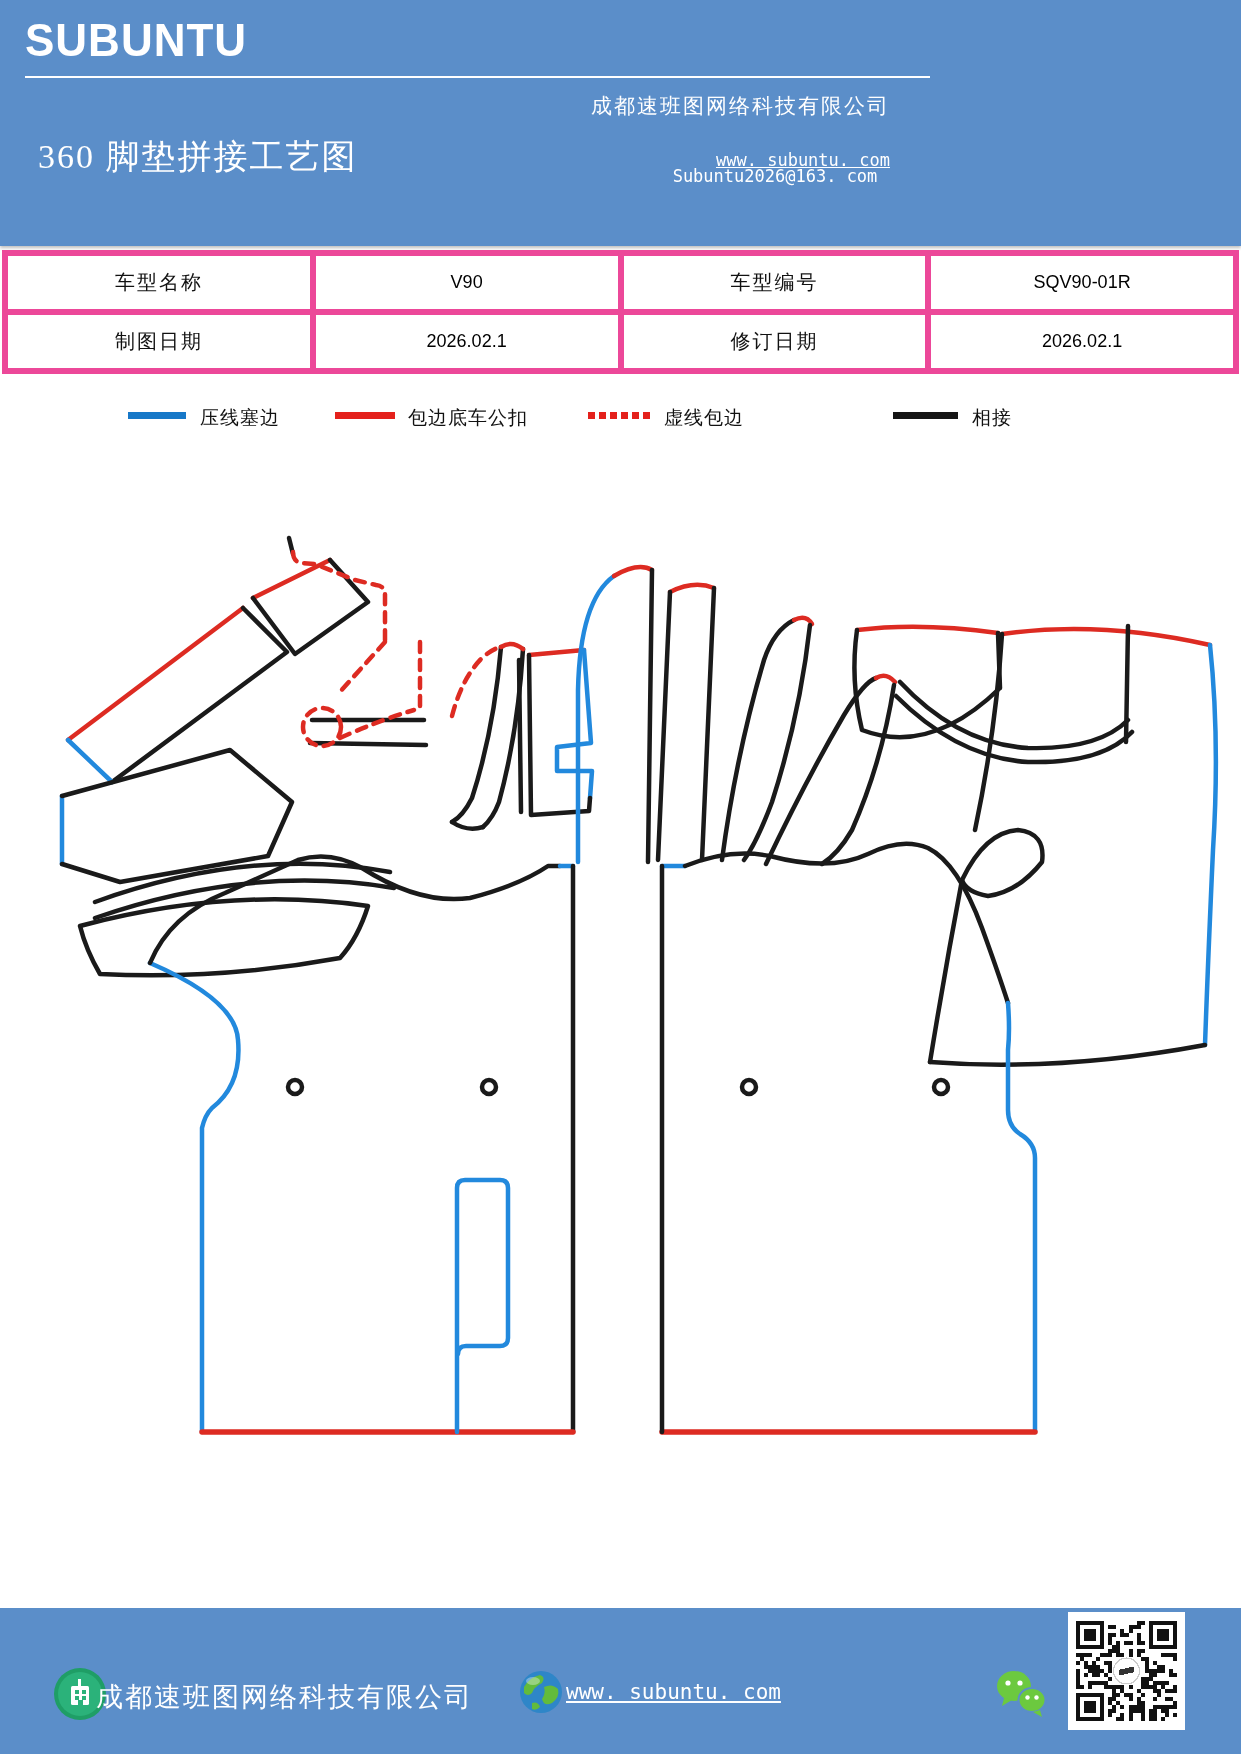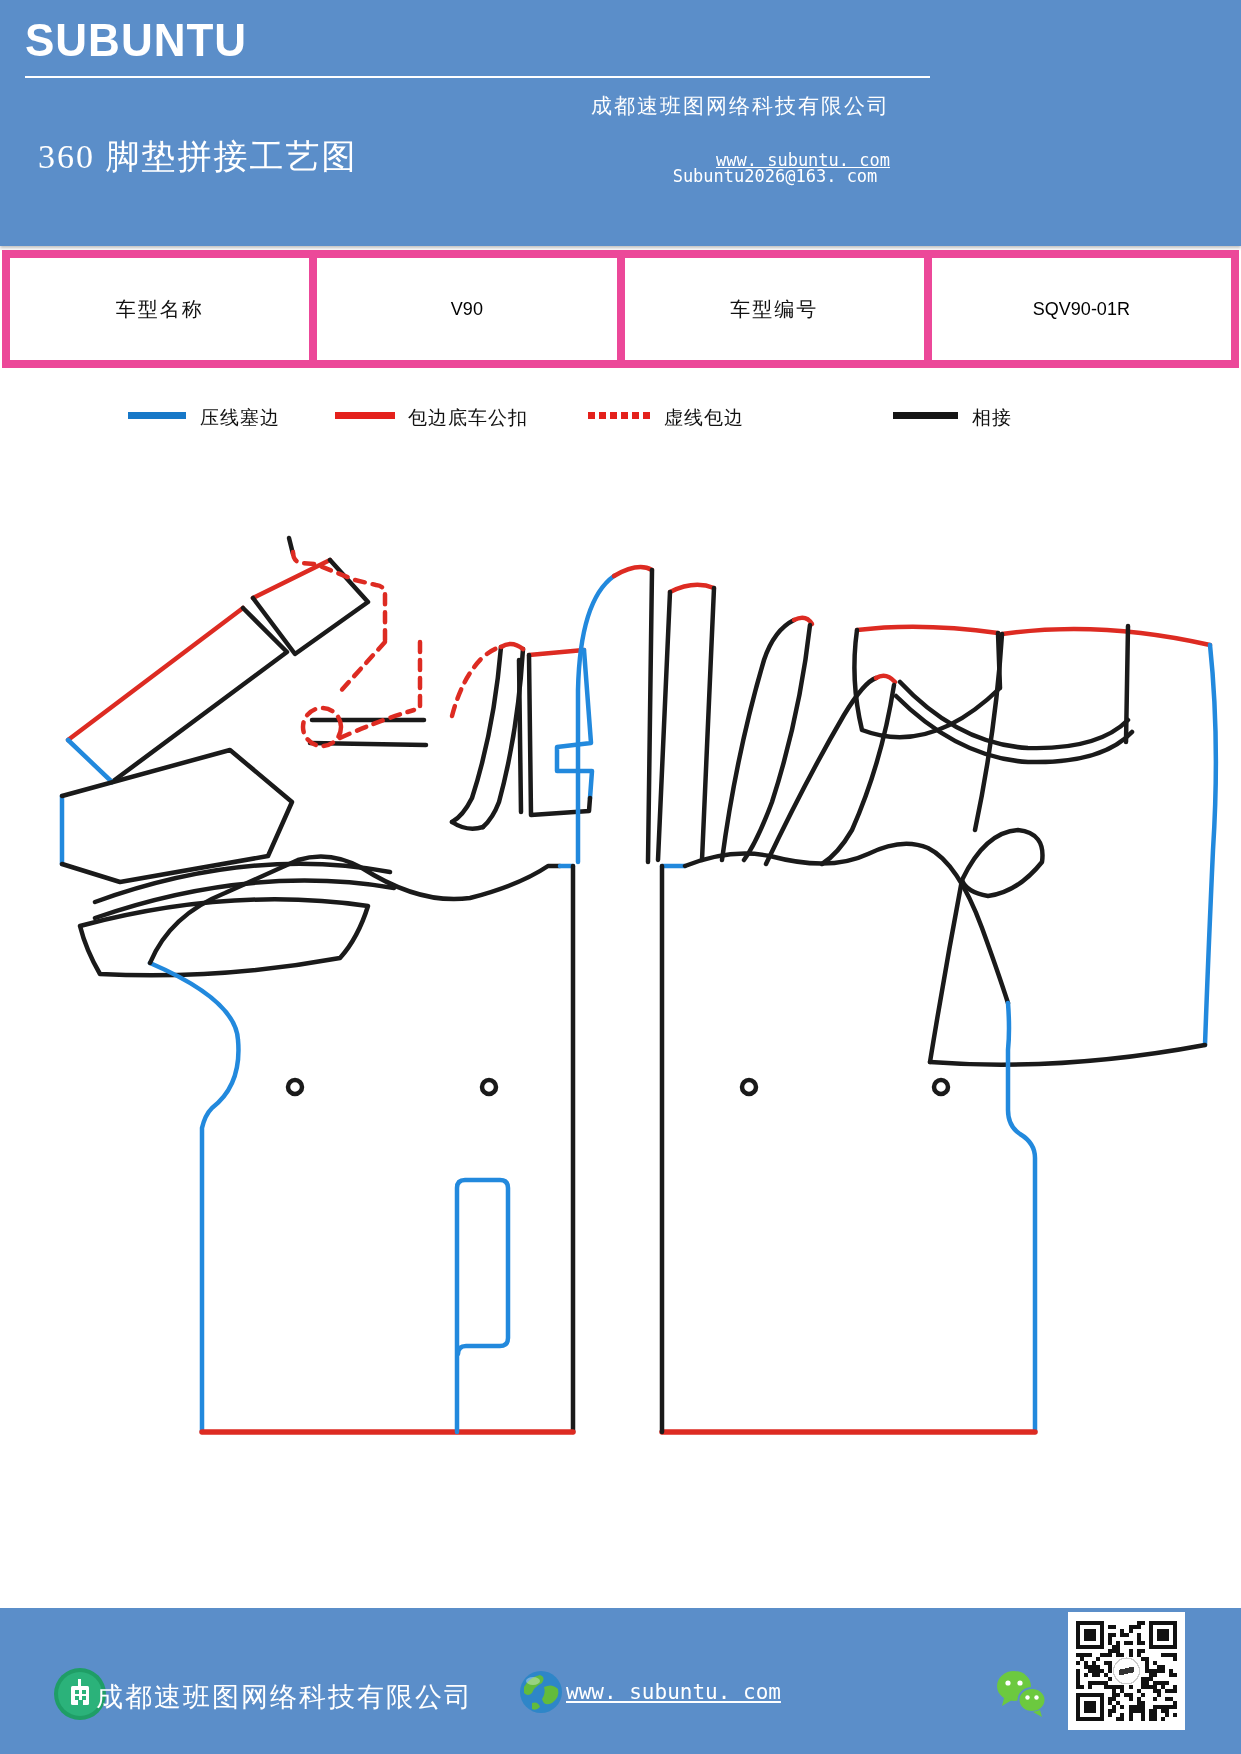--- a/index.html
+++ b/index.html
@@ -37,21 +37,21 @@
   #header-email {
     position:absolute; left:660px; top:166px; width:230px; text-align:center; color:#fff;
     font-size:17px; font-family:"DejaVu Sans Mono","Liberation Mono", monospace;
   }
   
   #info-table {
     position:absolute; left:2px; top:250px; width:1237px; height:118px;
     border-collapse:collapse; table-layout:fixed; background:#fff;
   }
   #info-table td {
-    border:8px solid #ec4899; text-align:center; vertical-align:middle; height:59px;
+    border:6px solid #ec4899; text-align:center; vertical-align:middle; height:59px;
   }
   #info-table td.lbl { font-size:20px; color:#111; font-family:"Liberation Serif","DejaVu Serif", serif; letter-spacing:2px; }
   #info-table td.val { font-size:18px; color:#000; font-family:"Liberation Sans", sans-serif;border-radius:9px; }
   
   #legend { position:absolute; left:0; top:398px; width:1241px; height:40px; }
   .legend-item { position:absolute; top:0; height:40px; }
   .swatch { position:absolute; top:14px; height:7px; }
   .legend-label {
     position:absolute; top:7px; font-size:19px; color:#111;
     font-family:Liberation Sans, sans-serif; letter-spacing:1px; white-space:nowrap;
@@ -97,20 +97,26 @@
     <div id="header-email">Subuntu2026@163. com</div>
   </div>
 
   <table id="info-table">
     <tbody>
         <tr>
       <td class="lbl">车型名称</td>
       <td class="val">V90</td>
       <td class="lbl">车型编号</td>
       <td class="val">SQV90-01R</td>
+    </tr>
+    <tr>
+      <td class="lbl">制图日期</td>
+      <td class="val">2026.02.1</td>
+      <td class="lbl">修订日期</td>
+      <td class="val">2026.02.1</td>
     </tr>
   </tbody>
     </table>
 
   <div id="legend">
     <div class="legend-item" style="left:128px">
       <div class="swatch" style="left:0;width:58px;background:#1778c8"></div>
       <div class="legend-label" style="left:72px">压线塞边</div>
     </div>
     <div class="legend-item" style="left:335px">

